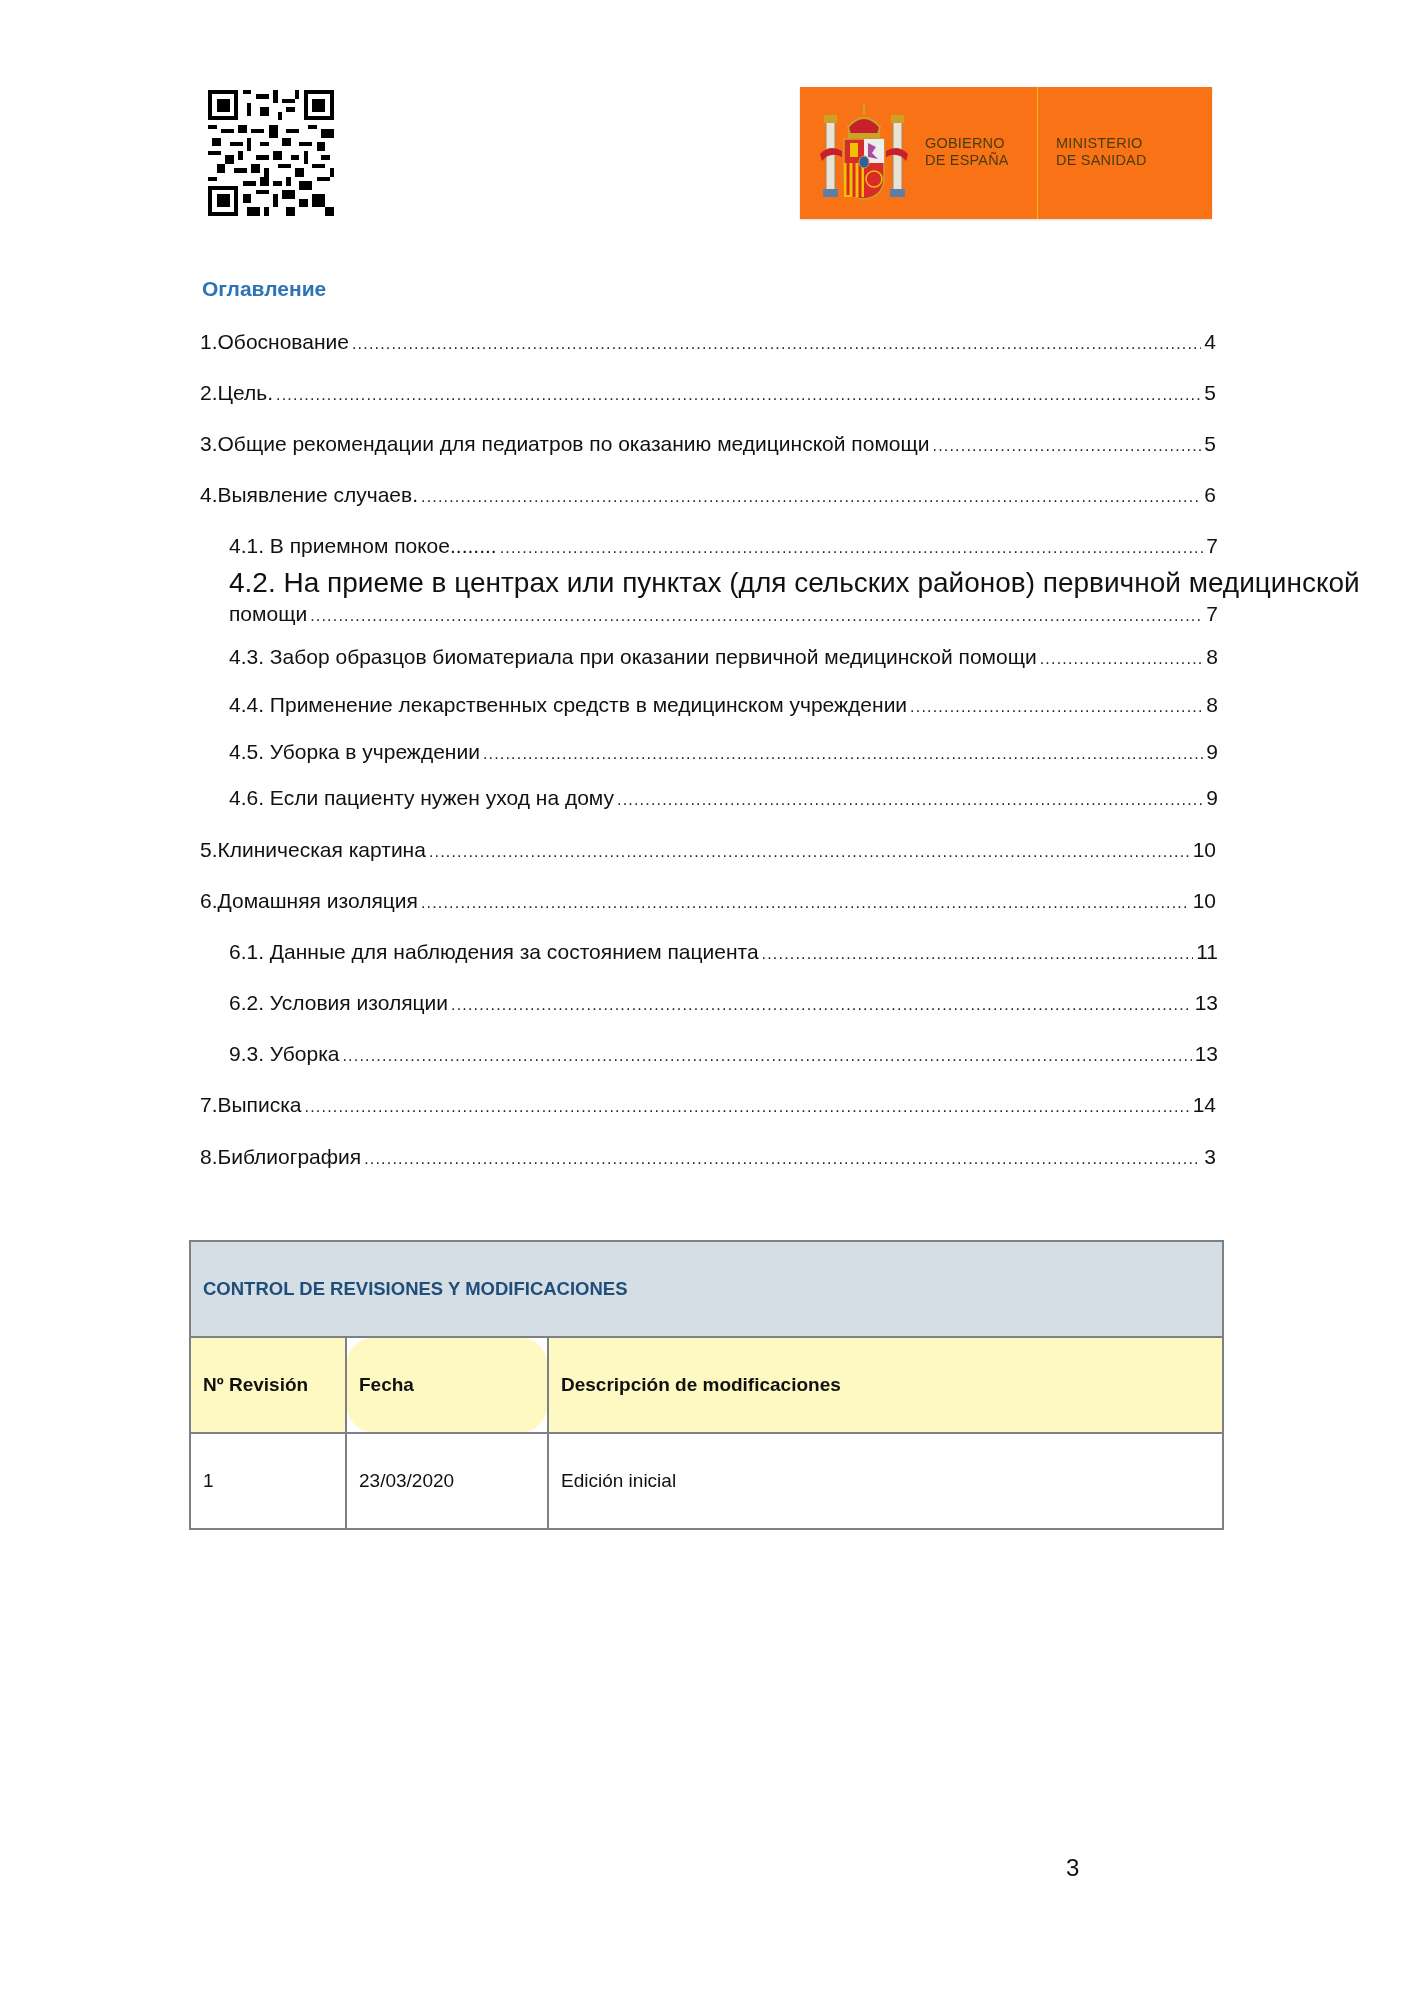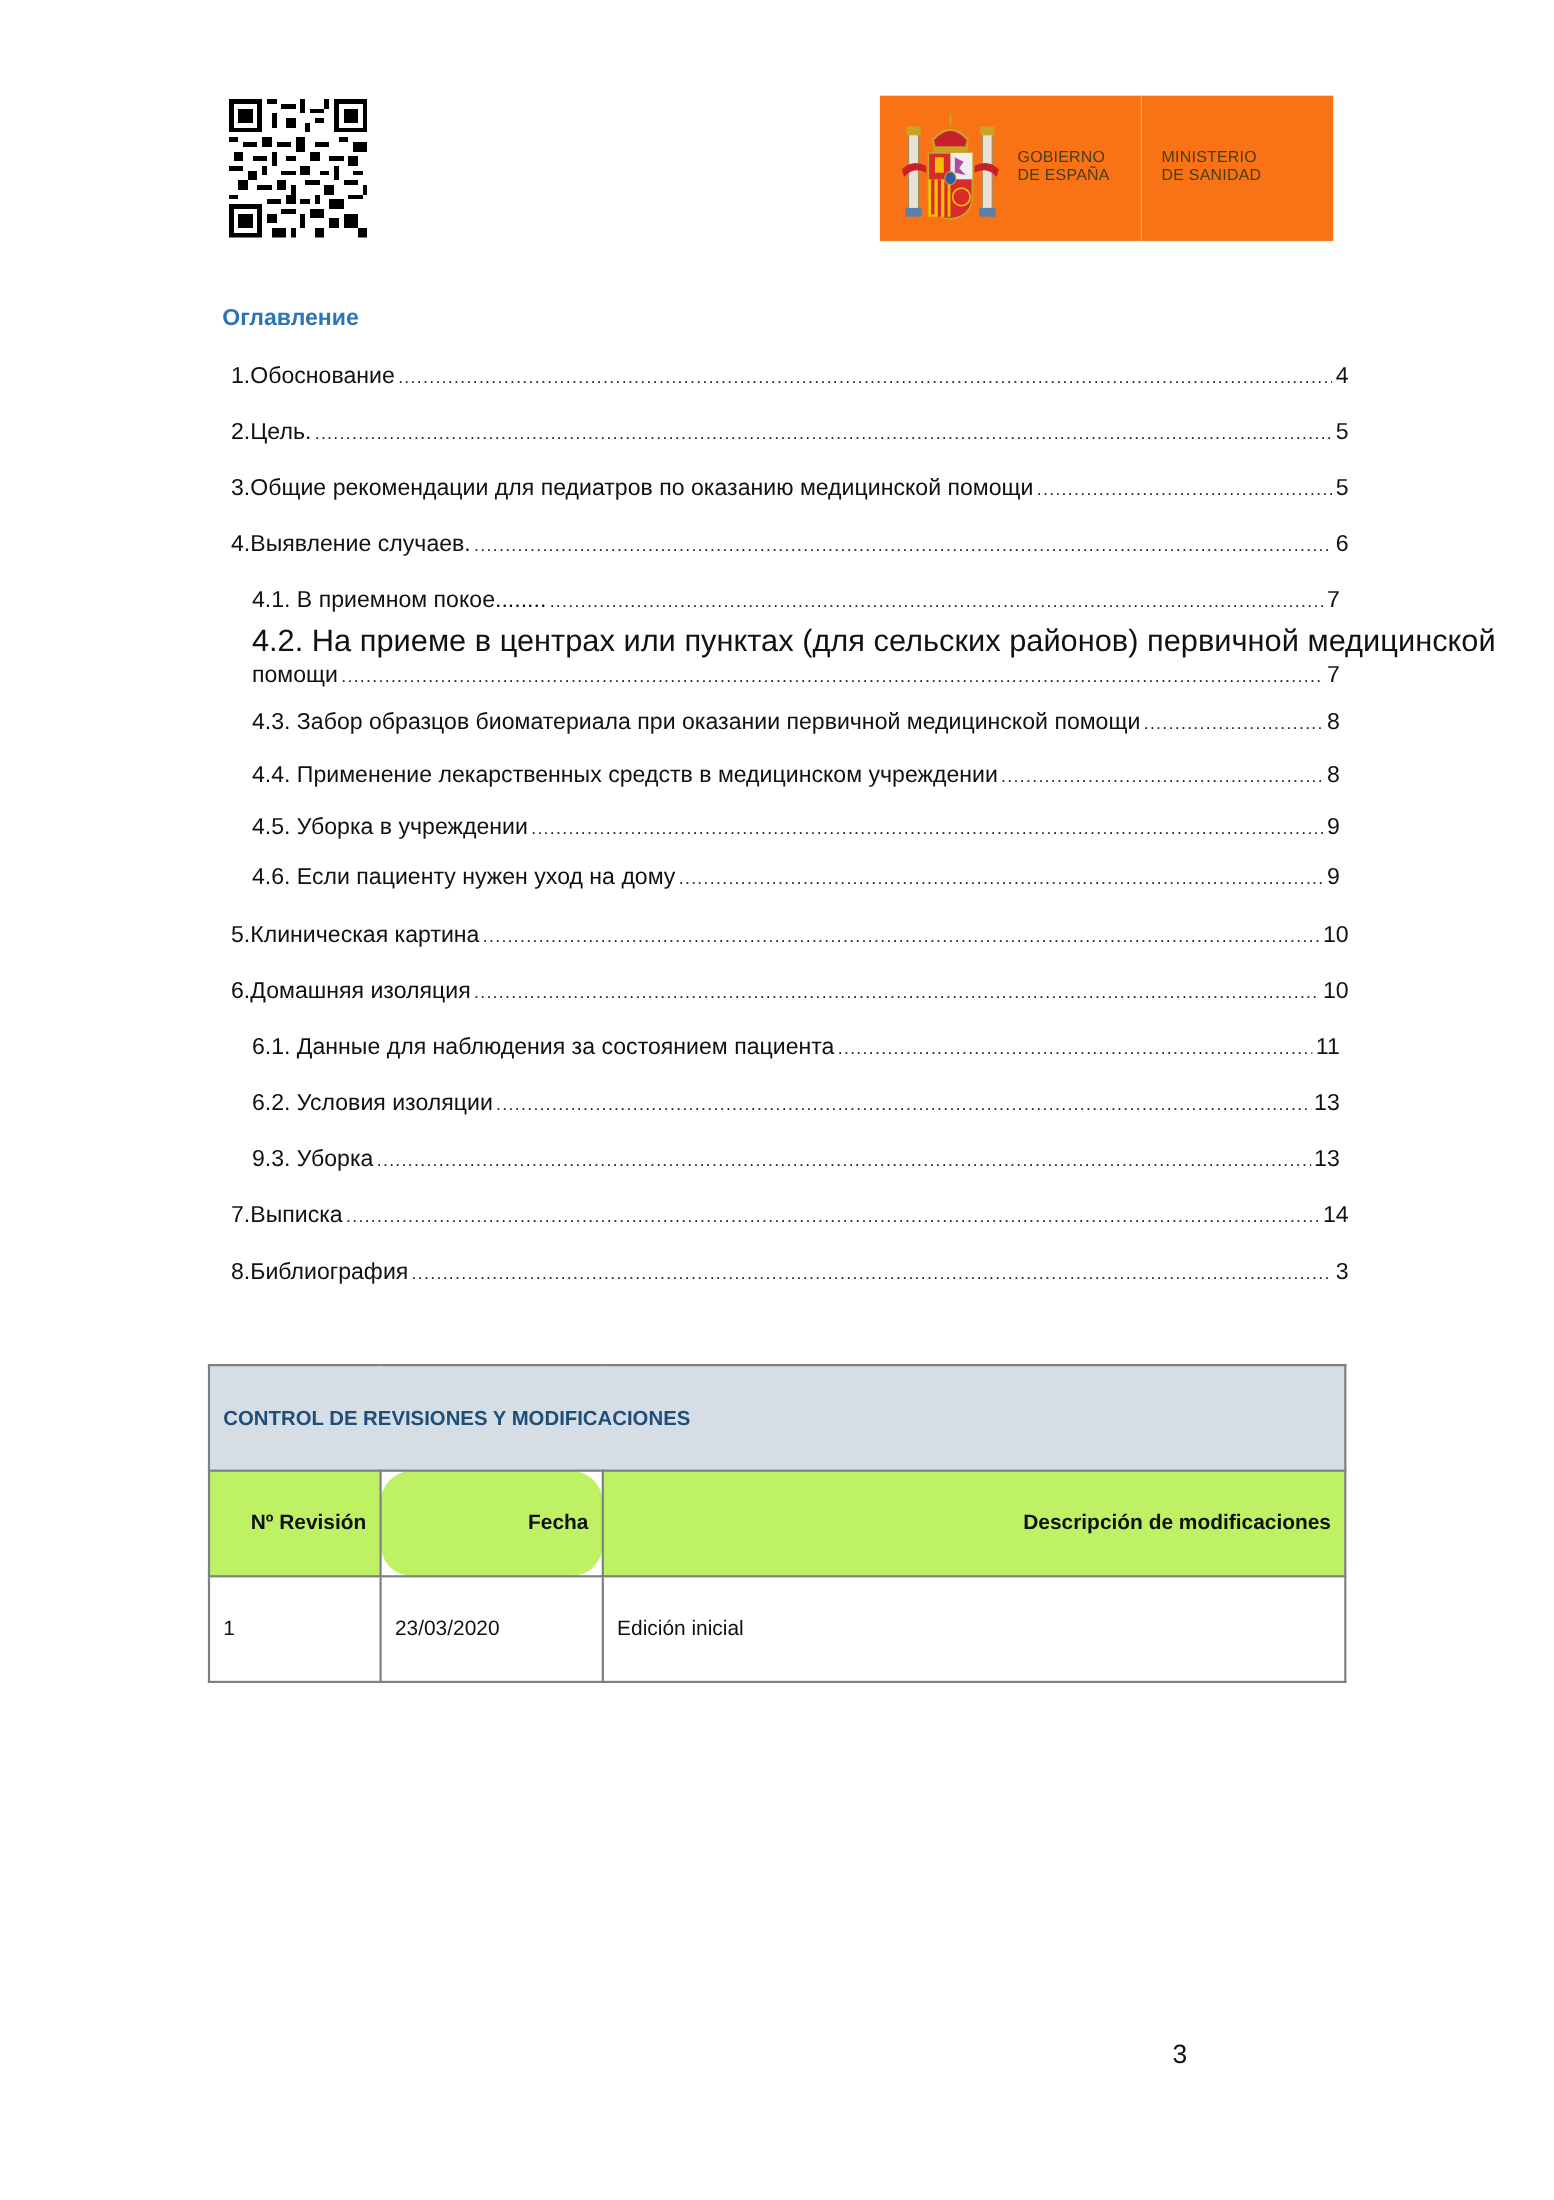--- a/index.html
+++ b/index.html
@@ -18,37 +18,37 @@
   .logo .crest svg { width: 100%; height: 100%; }
   .logo .gov { position: absolute; left: 125px; top: 48px; font-size: 14.5px; line-height: 17px;
                color: #4a3c12; letter-spacing: 0.2px; }
   .logo .min { position: absolute; left: 256px; top: 48px; font-size: 14.5px; line-height: 17px;
                color: #4a3c12; letter-spacing: 0.2px; }
   .logo .gov div, .logo .min div { white-space: nowrap; }
 
   
   .toc-title { position: absolute; left: 202px; top: 277px; font-size: 21px; font-weight: bold;
                color: #2e74b5; }
-  .toc-line { position: absolute; left: 210px; width: 1016px; height: 28px; display: flex;
+  .toc-line { position: absolute; left: 200px; width: 1016px; height: 28px; display: flex;
               align-items: baseline; font-size: 21px; line-height: 28px; color: #111; white-space: nowrap; }
   .toc-line.sub { left: 229px; width: 989px; }
   .toc-line .label { flex: 0 0 auto; }
   .toc-line .dots { flex: 1 1 auto; overflow: hidden; margin: 0 3px; letter-spacing: 1.2px;
                     color: #222; font-size: 16px; }
   .toc-line .dots::after { content: "................................................................................................................................................................................................................................................"; }
   .toc-line .page { flex: 0 0 auto; }
   .toc-wrap-first { position: absolute; left: 229px; font-size: 28px; line-height: 28px; white-space: nowrap; }
 
   
   .rev-table { position: absolute; left: 189px; top: 1240px; width: 1035px;
                border-collapse: collapse; font-size: 19px; }
   .rev-table td, .rev-table th { border: 2px solid #7d8185; padding: 12px 12px; }
   .rev-table .title-cell { background: #d5dde5; height: 70px; text-align: left; color: #1f4e79;
                            font-weight: bold; font-size: 18.5px; }
-  .rev-table .col-head { height: 70px; font-weight: bold; text-align: right; color: #111; background: #bef264; }
+  .rev-table .col-head { height: 70px; font-weight: bold; text-align: left; color: #111; background: #fef9c3; }
   .rev-table .data-cell { height: 70px; color: #111; background: #fff; }
   .c1 { width: 130px; } .c2 { width: 176px; border-radius: 29px; }
 
   .page-number { position: absolute; left: 1066px; top: 1854px; font-size: 24px; color: #111; }
 </style>
 </head>
 <body>
 
 <div class="qr">
   <svg viewBox="0 0 29 29" shape-rendering="crispEdges">

